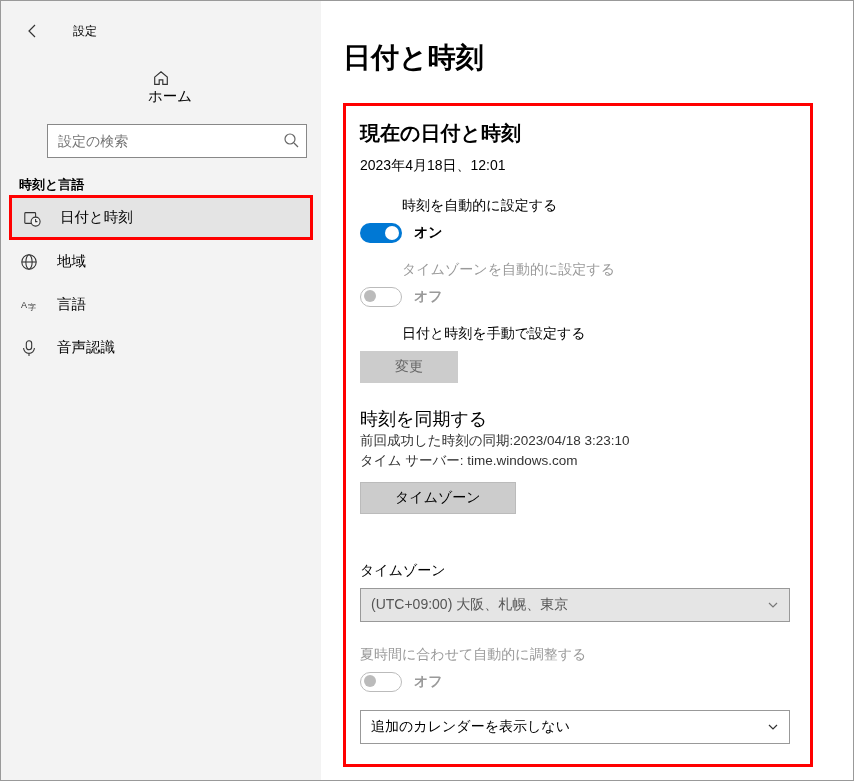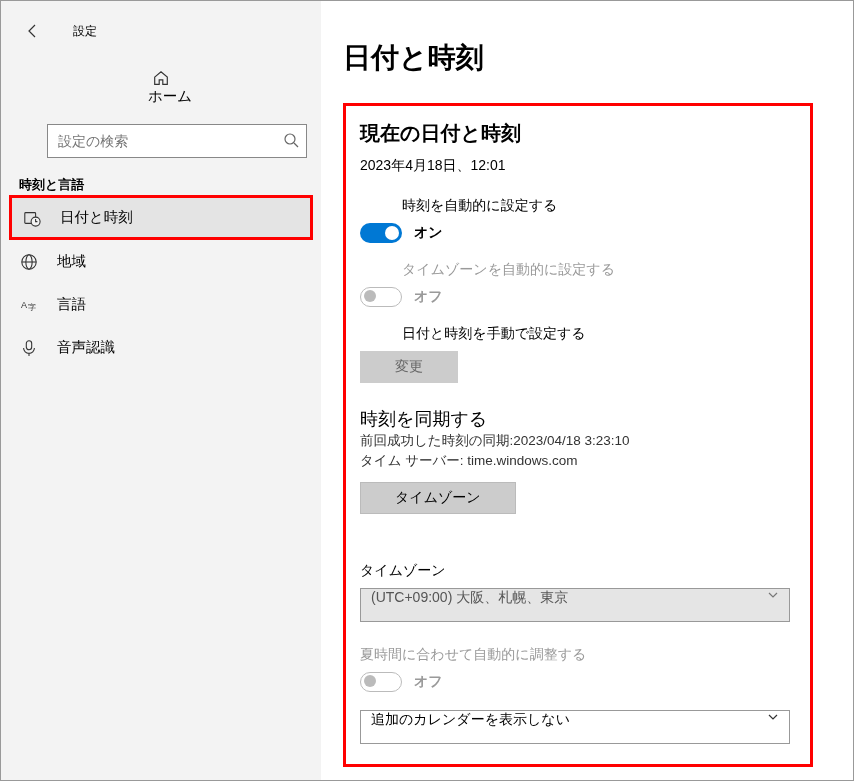--- a/index.html
+++ b/index.html
@@ -33,21 +33,21 @@
   .toggle.off::after { content:""; position:absolute; left:3px; top:2px; width:12px; height:12px; background:#333; border-radius:50%; }
   .toggle.off.disabled { border-color: #bbb; }
   .toggle.off.disabled::after { background:#bbb; }
   .toggle-text { font-size: 14px; margin-left: 12px; font-weight: bold; }
   .disabled-text { color: #9a9a9a; }
   .btn { display:inline-block; background:#ccc; border:1px solid #ccc; color:#666; padding: 6px 34px; font-size: 14px; margin-bottom: 24px; }
   .btn.active { background:#ccc; border:1px solid #bbb; color:#000; }
   .sync-title { font-size: 18px; }
   .sync-info { font-size: 13.5px; color: #333; line-height: 1.5; margin-bottom: 10px; }
   .sub-h2 { font-size: 14px; margin: 24px 0 8px 0; }
-  .dropdown { width: 430px; height: 34px; border:1px solid #999; background:#e5e5e5; display:flex; align-items:flex-start; justify-content:space-between; padding: 0 10px; font-size:14px; color:#555; }
+  .dropdown { width: 430px; height: 34px; border:1px solid #999; background:#e5e5e5; display:flex; align-items:center; justify-content:space-between; padding: 0 10px; font-size:14px; color:#555; }
   .dropdown.white { background:#fff; color:#000;gap:16px; }
   svg { display:block; }
 </style>
 </head>
 <body>
 
 <div class="container">
   <div class="sidebar">
     <div class="topbar">
       <div class="back">

